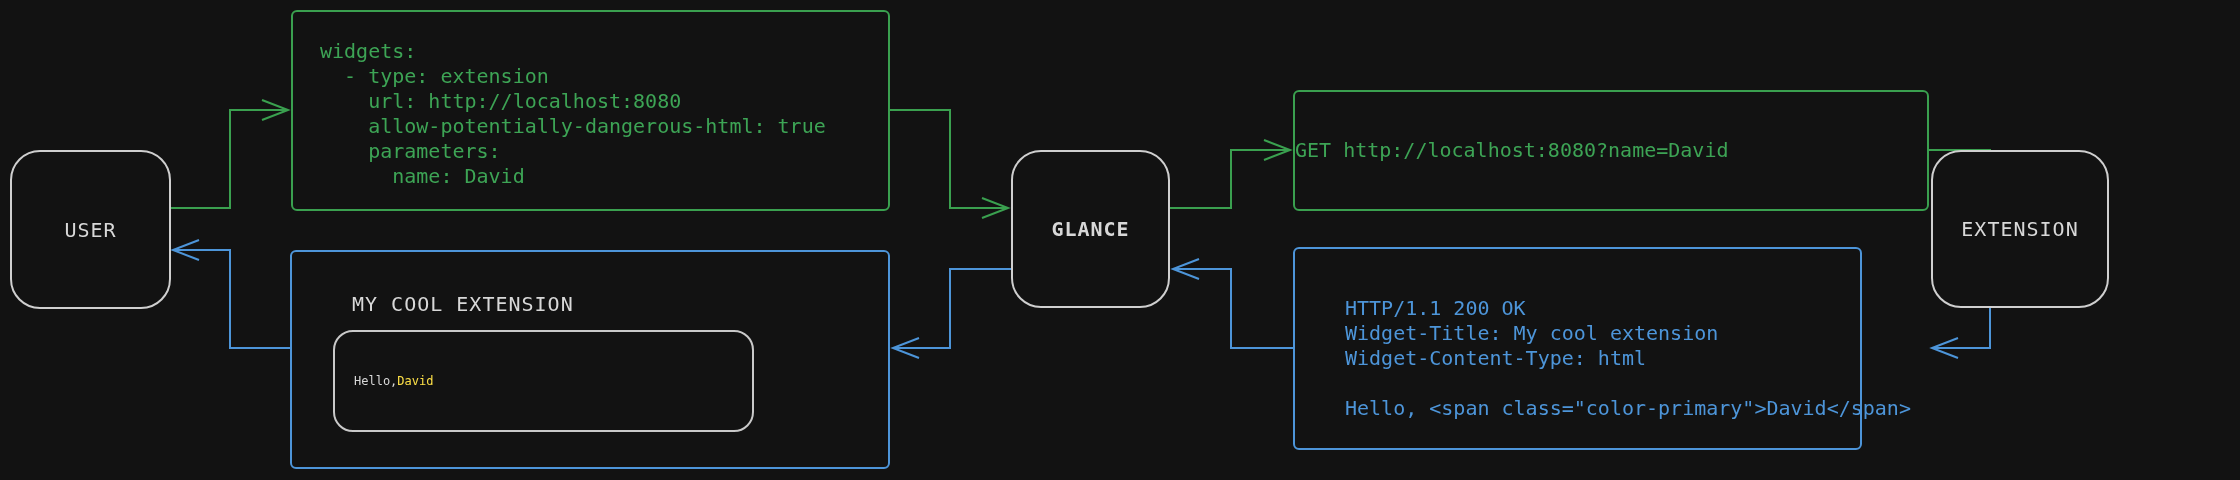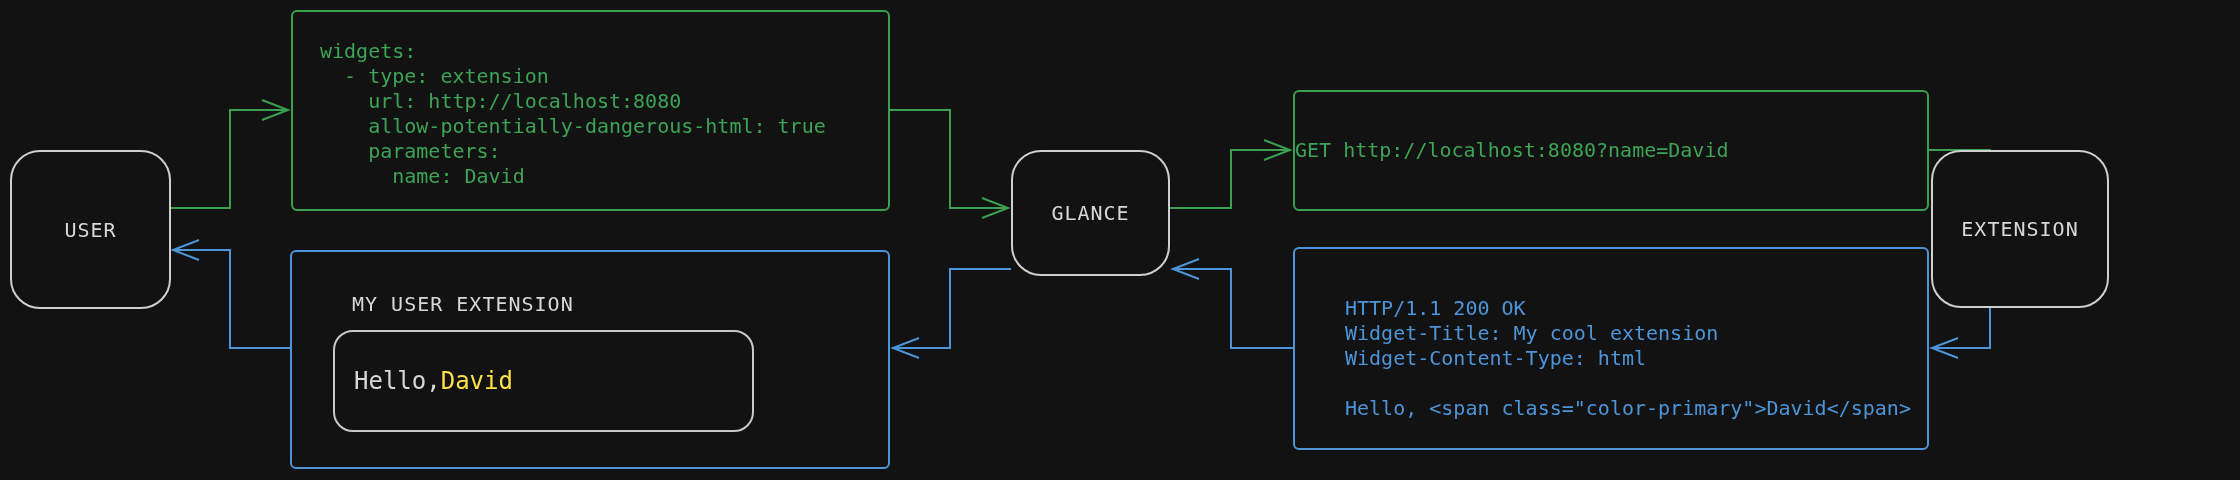--- a/index.html
+++ b/index.html
@@ -34,62 +34,62 @@
     box-sizing: border-box;
     display: flex;
     align-items: center;
     justify-content: center;
     color: #d8d8d8;
     font-size: 20px;
     letter-spacing: 1px;
     background: #121212;
   }
   #node-user      { left: 10px;   top: 150px; width: 161px; height: 159px; text-align: center; }
-  #node-glance    { left: 1011px; top: 150px; width: 159px; height: 126px; }
+  #node-glance    { left: 1011px; top: 150px; width: 159px; height: 158px; font-weight: bold; }
   #node-extension { left: 1931px; top: 150px; width: 178px; height: 158px; }
 
   .codebox {
     position: absolute;
     border-radius: 6px;
     box-sizing: border-box;
     background: #121212;
   }
   .codebox.green { border: 2px solid #3aa04f; color: #3da455; }
   .codebox.blue  { border: 2px solid #4d95d9; color: #4d95d9; }
   .codebox pre {
     margin: 0;
     font-family: inherit;
     font-size: 20px;
     line-height: 25px;
     white-space: pre;
   }
   #box-config   { left: 291px;  top: 10px;  width: 599px; height: 201px; padding: 27px 0 0 27px; }
   #box-request  { left: 1293px; top: 90px;  width: 636px; height: 121px;
                   display: flex; align-items: center; }
-  #box-response { left: 1293px; top: 247px; width: 636px; height: 203px; padding: 47px 0 11px 50px; }
+  #box-response { left: 1293px; top: 247px; width: 569px; height: 203px; padding: 47px 0 11px 50px; }
   #box-widget   { left: 290px;  top: 250px; width: 600px; height: 219px; }
 
   #widget-title {
     position: absolute;
     left: 60px; top: 40px;
     color: #d8d8d8;
     font-size: 20px;
     letter-spacing: 1px;
   }
   #widget-inner {
     position: absolute;
     left: 41px; top: 78px;
     width: 421px; height: 102px;
     border: 2px solid #c9c9c9;
     border-radius: 20px;
     box-sizing: border-box;
     display: flex;
     align-items: center;
     padding-left: 19px;
-    font-size: 24px;
+    font-size: 12px;
   }
   .greet-prefix { color: #d8d8d8; }
   .greet-name   { color: #fde047; }
 </style>
 </head>
 <body>
 
 <div class="canvas">
 
   <svg class="arrows" viewBox="0 0 2240 480" xmlns="http://www.w3.org/2000/svg">
@@ -139,20 +139,20 @@
 
   <div class="codebox blue" id="box-response">
     <pre>HTTP/1.1 200 OK
 Widget-Title: My cool extension
 Widget-Content-Type: html
 
 Hello, &lt;span class="color-primary"&gt;David&lt;/span&gt;</pre>
   </div>
 
   <div class="codebox blue" id="box-widget">
-    <div id="widget-title">MY USER EXTENSION</div>
+    <div id="widget-title">MY COOL EXTENSION</div>
     <div id="widget-inner">
       <span class="greet-prefix">Hello, </span>
         <span class="greet-name">David</span>
     </div>
   </div>
 
 </div>
 
 </body></html>

